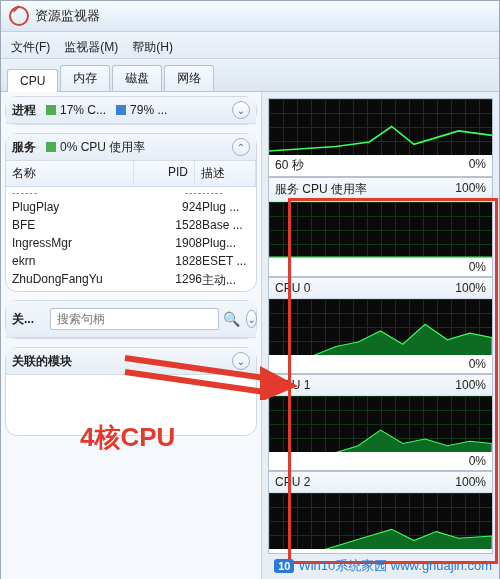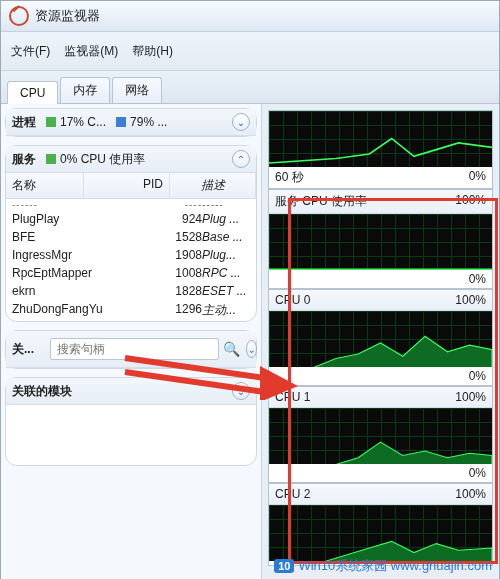--- a/index.html
+++ b/index.html
@@ -3,43 +3,43 @@
 <meta charset="utf-8">
 <style>
   html,body{margin:0;padding:0;font-family:"Microsoft YaHei","Segoe UI",Tahoma,sans-serif;font-size:12px;background:#e8eef5;color:#222;}
   .stage{position:relative;width:500px;height:579px;overflow:hidden;background:#ffffff;}
   
   .win{position:absolute;left:0;top:0;width:500px;height:579px;background:linear-gradient(#e6edf6,#d6e0ec);border:1px solid #9aa8b8;box-sizing:border-box;}
   .titlebar{height:30px;display:flex;align-items:center;padding:0 8px;background:linear-gradient(#f7fbff,#dde7f3);border-bottom:1px solid #c5d0dd;}
   .titlebar .icon{width:16px;height:16px;border:2px solid #c94b2f;border-radius:50%;position:relative;margin-right:6px;}
   .titlebar .icon::after{content:"";position:absolute;left:7px;top:-2px;width:2px;height:8px;background:#c94b2f;transform:rotate(45deg);transform-origin:top;}
   .title{font-size:13px;}
-  .menubar{height:22px;display:flex;align-items:center;gap:14px;padding:8px 10px;background:linear-gradient(#eef4fb,#e3ebf4);border-bottom:1px solid #c9d4e0;}
+  .menubar{height:22px;display:flex;align-items:flex-end;gap:14px;padding:2px 10px;background:linear-gradient(#eef4fb,#e3ebf4);border-bottom:1px solid #c9d4e0;}
   .menubar span{color:#222;}
   .tabs{height:28px;display:flex;align-items:flex-end;gap:2px;padding:4px 6px 0;background:linear-gradient(#eaf1f9,#dde6f0);border-bottom:1px solid #b8c4d2;}
   .tab{padding:4px 12px 4px;border:1px solid #b8c4d2;border-bottom:none;border-radius:3px 3px 0 0;background:linear-gradient(#f6faff,#e8eff8);color:#1a1a1a;}
   .tab.active{background:#fff;position:relative;top:1px;}
   
   .body{display:flex;height:calc(100% - 30px - 22px - 28px);}
   .left{width:260px;background:#f5f8fc;border-right:1px solid #c9d4e0;display:flex;flex-direction:column;}
   .right{flex:1;background:#e8eef5;padding:6px 6px 6px 6px;overflow:hidden;}
   
   .sect{border:1px solid #cfd8e3;margin:4px;border-radius:12px;background:#fff;}
   .sect-hdr{display:flex;align-items:center;padding:4px 6px;background:linear-gradient(#f3f7fc,#e6edf6);border-bottom:1px solid #d4dde8;}
   .sect-hdr .t{font-weight:bold;margin-right:10px;}
   .sq{display:inline-block;width:10px;height:10px;margin-right:4px;vertical-align:middle;}
   .sq.green{background:#4caf50;}
   .sq.blue{background:#3f7fd4;}
   .chev{margin-left:auto;width:16px;height:16px;border:1px solid #9fb2c7;border-radius:50%;background:linear-gradient(#fff,#e6eef7);display:flex;align-items:center;justify-content:center;color:#4a6b90;font-size:10px;}
   
-  .cols{display:flex;background:linear-gradient(#f7fafe,#e9f0f8);border-bottom:1px solid #d4dde8;font-size:12px;gap:25px;}
+  .cols{display:flex;background:linear-gradient(#f7fafe,#e9f0f8);border-bottom:1px solid #d4dde8;font-size:12px;}
   .cols div{padding:4px 6px;border-right:1px solid #d8e1eb;}
   .c0{flex:1;}
   .c1{width:48px;text-align:right;}
-  .c2{width:48px;font-style:italic;}
+  .c2{width:48px;}
   .rows{}
   .row{display:flex;padding:2px 6px;font-size:12px;color:#222;}
   .row .c0{flex:1;white-space:nowrap;overflow:hidden;text-overflow:ellipsis;}
   .row .c1{width:48px;text-align:right;}
   .row .c2{width:48px;white-space:nowrap;overflow:hidden;text-overflow:ellipsis;}
   .dotrow{display:flex;padding:0 6px;color:#777;font-size:10px;letter-spacing:1px;}
   
   .search{display:flex;align-items:center;gap:4px;padding:3px 6px;}
   .search input{flex:1;border:1px solid #b9c6d5;border-radius:2px;padding:3px 6px;font-size:12px;color:#888;background:#fff;}
   .search .mag{color:#2a63a8;font-size:14px;}
@@ -70,20 +70,21 @@
 
     <div class="menubar">
       <span>文件(F)</span>
       <span>监视器(M)</span>
       <span>帮助(H)</span>
     </div>
 
     <div class="tabs">
       <div class="tab active">CPU</div>
       <div class="tab">内存</div>
+      <div class="tab">磁盘</div>
       <div class="tab">网络</div>
     </div>
 
     <div class="body">
 
       <div class="left">
 
         <div class="sect">
           <div class="sect-hdr">
             <span class="t">进程</span>
@@ -123,25 +124,20 @@
                 <span class="c0">BFE</span>
                 <span class="c1">1528</span>
                 <span class="c2">Base ...</span>
               </div>
             <div class="row">
                 <span class="c0">IngressMgr</span>
                 <span class="c1">1908</span>
                 <span class="c2">Plug...</span>
               </div>
             <div class="row">
-                <span class="c0">RpcEptMapper</span>
-                <span class="c1">1008</span>
-                <span class="c2">RPC ...</span>
-              </div>
-            <div class="row">
                 <span class="c0">ekrn</span>
                 <span class="c1">1828</span>
                 <span class="c2">ESET ...</span>
               </div>
             <div class="row">
                 <span class="c0">ZhuDongFangYu</span>
                 <span class="c1">1296</span>
                 <span class="c2">主动...</span>
               </div>
           </div>
@@ -253,18 +249,19 @@
       </div>
     </div>
   </div>
 
   <div class="redbox" style="left:288px;top:198px;width:204px;height:360px;"></div>
   <svg class="arrow-svg" style="left:120px;top:340px;width:180px;height:60px;" viewBox="0 0 180 60">
     <line x1="5" y1="18" x2="145" y2="38" stroke="#e23b2e" stroke-width="6"></line>
     <line x1="5" y1="32" x2="145" y2="52" stroke="#e23b2e" stroke-width="6"></line>
     <polygon points="140,26 178,46 140,62" fill="#e23b2e"></polygon>
   </svg>
+  <div class="annot-text" style="left:80px;top:420px;">4核CPU</div>
 
   <div class="wm">
     <span class="badge">10</span>
     <span>Win10系统家园 www.ghuajin.com</span>
   </div>
 </div>
 
 </body></html>

